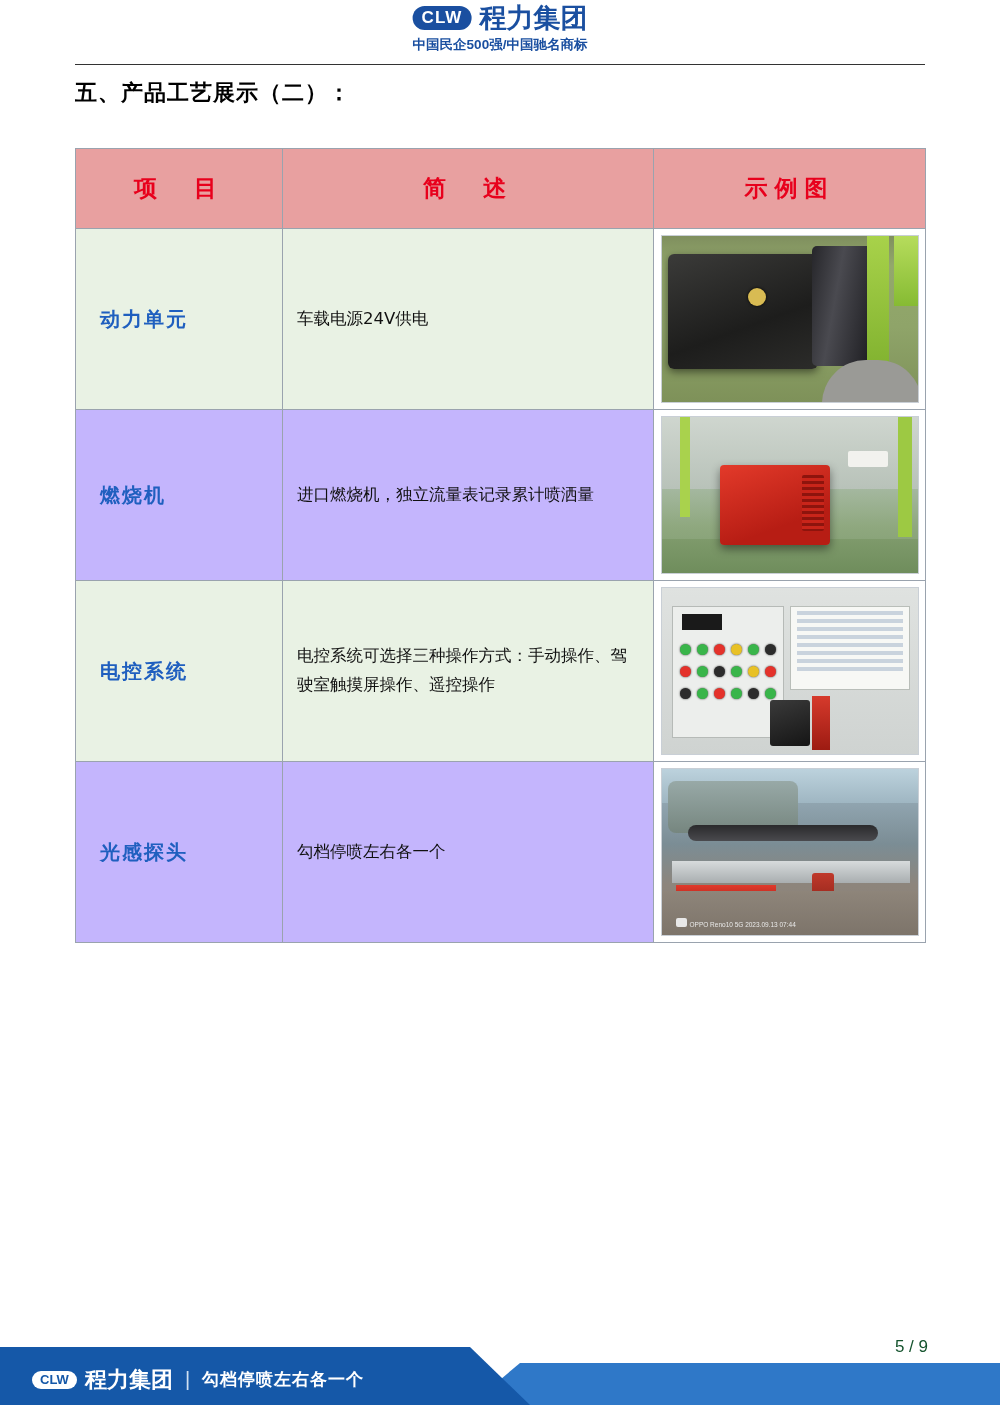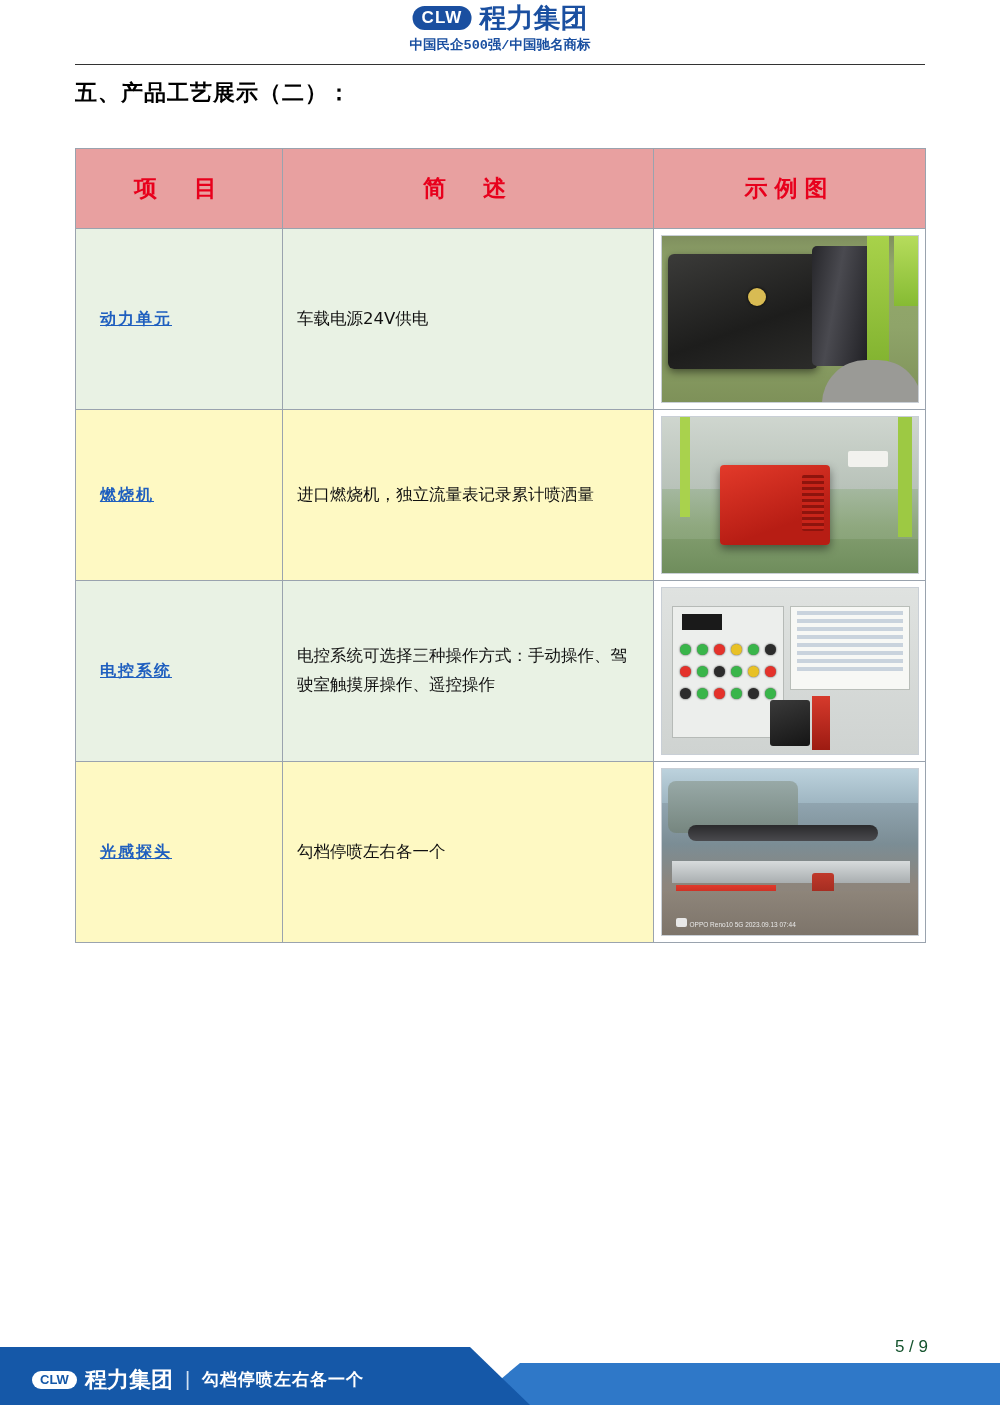--- a/index.html
+++ b/index.html
@@ -50,21 +50,21 @@
     font-size: 27px;
     font-weight: bold;
     font-family: "DejaVu Sans", sans-serif;
     line-height: 1;
   }
   .logo-sub {
     color: #1a4fa0;
     font-size: 13.5px;
     font-weight: bold;
     margin-top: 5px;
-    font-family: Liberation Mono, monospace;
+    font-family: Liberation Sans, sans-serif;
   }
   .header-rule {
     position: absolute;
     left: 75px;
     right: 75px;
     top: 64px;
     border-top: 1px solid #333;
   }
 
   
@@ -102,44 +102,43 @@
     height: 80px;
     color: #e8001c;
     font-size: 23px;
     font-weight: bold;
     font-family: "DejaVu Sans", sans-serif;
     letter-spacing: 7px;
     text-align: center;
   }
 
   .row-item {
-    font-size: 16px;
+    font-size: 20px;
     font-weight: bold;
     color: #1f5fbf;
     font-family: "DejaVu Sans", sans-serif;
     letter-spacing: 2px;
     padding-left: 24px !important;
-    text-decoration: underline;
   }
   .row-desc {
     font-size: 16.5px;
     color: #111;
     font-family: "DejaVu Sans", sans-serif;
     line-height: 1.75;
     padding: 10px 12px 10px 14px !important;
     text-align: left;
   }
   .row-img {
     padding: 6px !important;
     text-align: center;
   }
 
   
   .bg-green .row-item, .bg-green .row-desc { background: #e9f2e4; }
-  .bg-blue  .row-item, .bg-blue  .row-desc { background: #fef9c3; }
+  .bg-blue  .row-item, .bg-blue  .row-desc { background: #c4b5fd; }
   .bg-img { background: #ffffff; }
 
   
   .photo {
     width: 258px;
     position: relative;
     overflow: hidden;
     border: 1px solid #c9cfd6;
     margin: 0 auto;
   }

